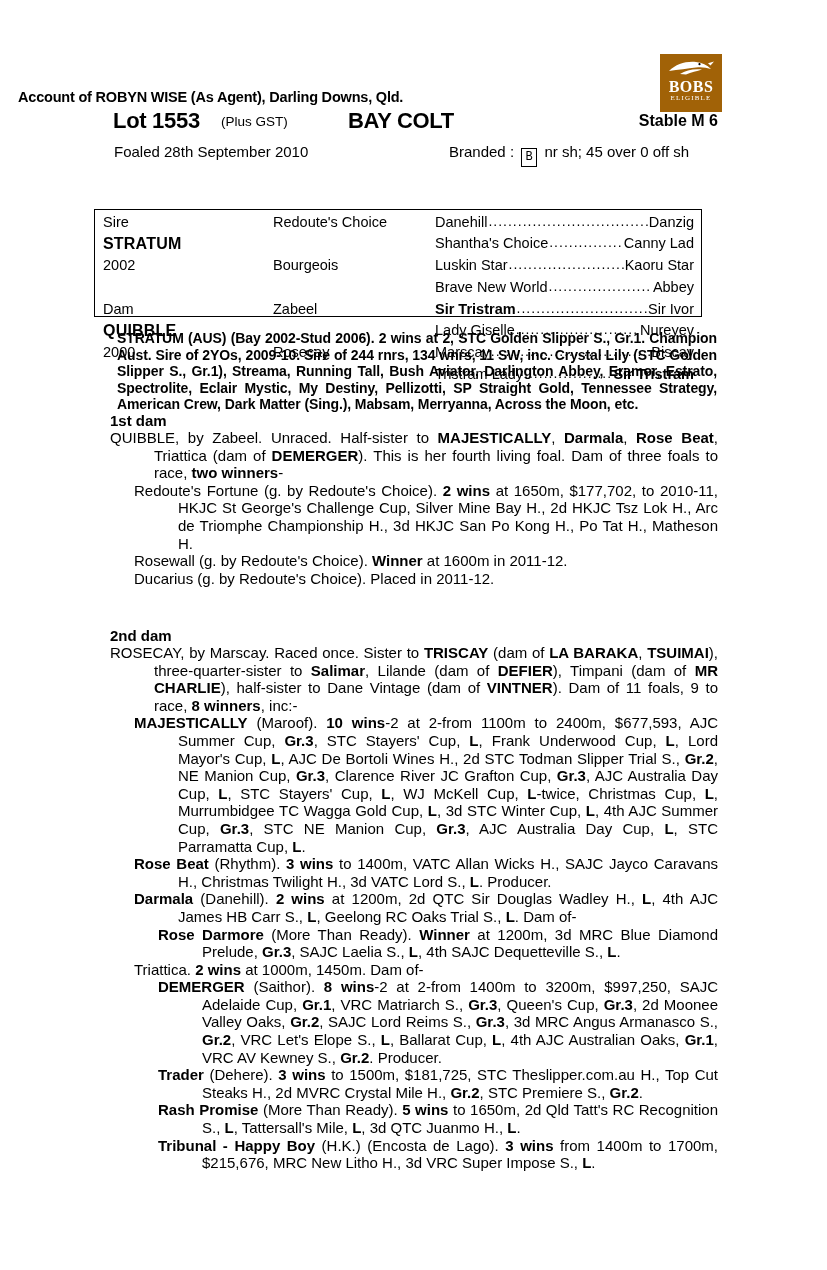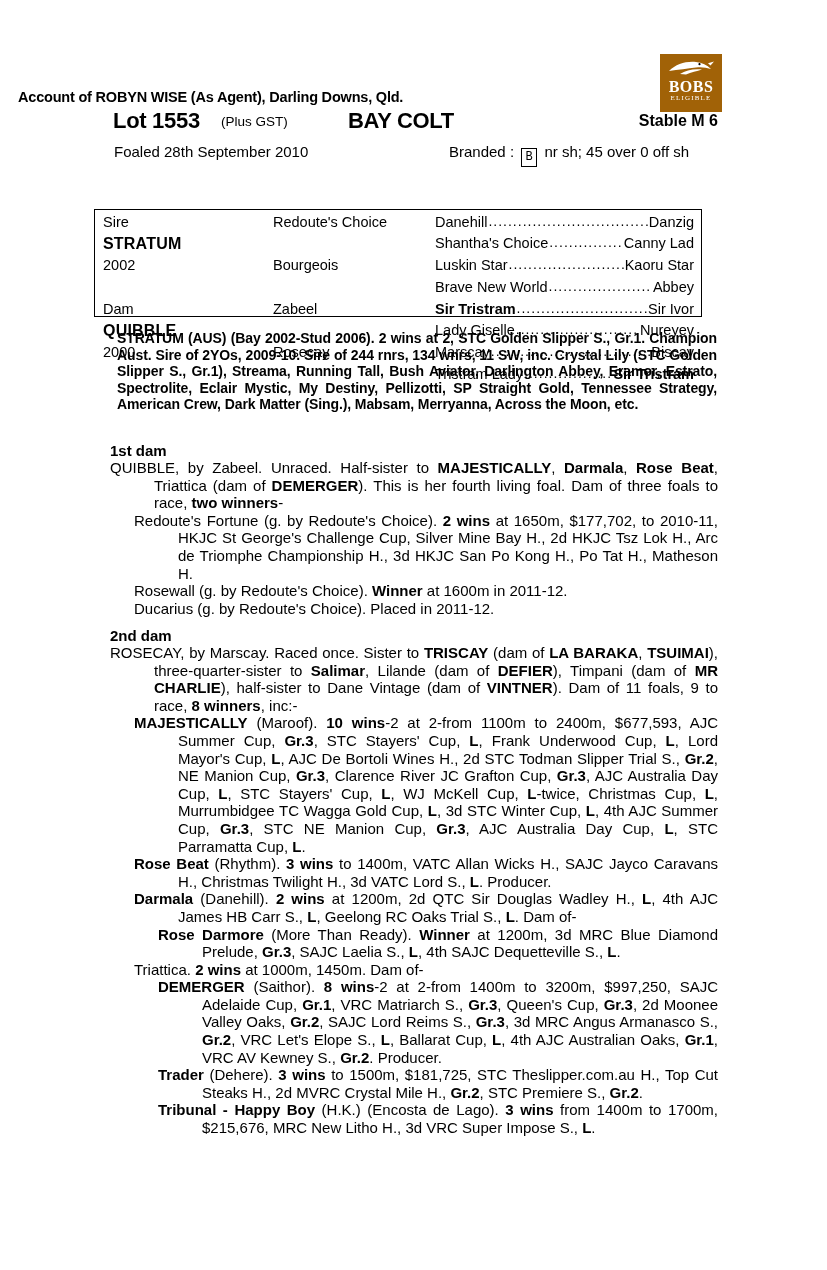--- a/index.html
+++ b/index.html
@@ -94,21 +94,21 @@
   .fam .hd { font-weight:bold; font-size:15px; margin-bottom:0px; }
   .fam p {
     margin:0; text-align:justify; line-height:17.6px;
     text-justify:inter-word;
   }
   .I1 { padding-left:44px; text-indent:-44px; }
   .I2 { padding-left:68px; text-indent:-44px; }
   .I3 { padding-left:92px; text-indent:-44px; }
   .fam b { font-weight:bold; }
 
-  #dam1 { left:110px; top:442px; }
+  #dam1 { left:110px; top:412px; }
   #dam2 { left:110px; top:627px; }
 </style>
 </head>
 <body>
 
 <div class="page">
 
   <div class="bobs">
     <svg width="50" height="20" viewBox="0 0 50 20">
       <path d="M3 13 C10 6, 20 3, 30 4 C36 4.6, 41 7, 45 11 C40 9.5, 35 9, 30 9.6 C22 10.5, 12 12, 3 13 Z" fill="#ffffff"></path>
@@ -239,17 +239,18 @@
     <div class="hd">2nd dam</div>
     <div>
         <p class="I1">ROSECAY, by Marscay. Raced once. Sister to <b>TRISCAY</b> (dam of <b>LA BARAKA</b>, <b>TSUIMAI</b>), three-quarter-sister to <b>Salimar</b>, Lilande (dam of <b>DEFIER</b>), Timpani (dam of <b>MR CHARLIE</b>), half-sister to Dane Vintage (dam of <b>VINTNER</b>). Dam of 11 foals, 9 to race, <b>8 winners</b>, inc:-</p>
         <p class="I2"><b>MAJESTICALLY</b> (Maroof). <b>10 wins</b>-2 at 2-from 1100m to 2400m, $677,593, AJC Summer Cup, <b>Gr.3</b>, STC Stayers' Cup, <b>L</b>, Frank Underwood Cup, <b>L</b>, Lord Mayor's Cup, <b>L</b>, AJC De Bortoli Wines H., 2d STC Todman Slipper Trial S., <b>Gr.2</b>, NE Manion Cup, <b>Gr.3</b>, Clarence River JC Grafton Cup, <b>Gr.3</b>, AJC Australia Day Cup, <b>L</b>, STC Stayers' Cup, <b>L</b>, WJ McKell Cup, <b>L</b>-twice, Christmas Cup, <b>L</b>, Murrumbidgee TC Wagga Gold Cup, <b>L</b>, 3d STC Winter Cup, <b>L</b>, 4th AJC Summer Cup, <b>Gr.3</b>, STC NE Manion Cup, <b>Gr.3</b>, AJC Australia Day Cup, <b>L</b>, STC Parramatta Cup, <b>L</b>.</p>
         <p class="I2"><b>Rose Beat</b> (Rhythm). <b>3 wins</b> to 1400m, VATC Allan Wicks H., SAJC Jayco Caravans H., Christmas Twilight H., 3d VATC Lord S., <b>L</b>. Producer.</p>
         <p class="I2"><b>Darmala</b> (Danehill). <b>2 wins</b> at 1200m, 2d QTC Sir Douglas Wadley H., <b>L</b>, 4th AJC James HB Carr S., <b>L</b>, Geelong RC Oaks Trial S., <b>L</b>. Dam of-</p>
         <p class="I3"><b>Rose Darmore</b> (More Than Ready). <b>Winner</b> at 1200m, 3d MRC Blue Diamond Prelude, <b>Gr.3</b>, SAJC Laelia S., <b>L</b>, 4th SAJC Dequetteville S., <b>L</b>.</p>
         <p class="I2">Triattica. <b>2 wins</b> at 1000m, 1450m. Dam of-</p>
         <p class="I3"><b>DEMERGER</b> (Saithor). <b>8 wins</b>-2 at 2-from 1400m to 3200m, $997,250, SAJC Adelaide Cup, <b>Gr.1</b>, VRC Matriarch S., <b>Gr.3</b>, Queen's Cup, <b>Gr.3</b>, 2d Moonee Valley Oaks, <b>Gr.2</b>, SAJC Lord Reims S., <b>Gr.3</b>, 3d MRC Angus Armanasco S., <b>Gr.2</b>, VRC Let's Elope S., <b>L</b>, Ballarat Cup, <b>L</b>, 4th AJC Australian Oaks, <b>Gr.1</b>, VRC AV Kewney S., <b>Gr.2</b>. Producer.</p>
         <p class="I3"><b>Trader</b> (Dehere). <b>3 wins</b> to 1500m, $181,725, STC Theslipper.com.au H., Top Cut Steaks H., 2d MVRC Crystal Mile H., <b>Gr.2</b>, STC Premiere S., <b>Gr.2</b>.</p>
+        <p class="I3"><b>Rash Promise</b> (More Than Ready). <b>5 wins</b> to 1650m, 2d Qld Tatt's RC Recognition S., <b>L</b>, Tattersall's Mile, <b>L</b>, 3d QTC Juanmo H., <b>L</b>.</p>
         <p class="I3"><b>Tribunal - Happy Boy</b> (H.K.) (Encosta de Lago). <b>3 wins</b> from 1400m to 1700m, $215,676, MRC New Litho H., 3d VRC Super Impose S., <b>L</b>.</p>
       </div>
   </div>
 
 </div>
 
 </body></html>

